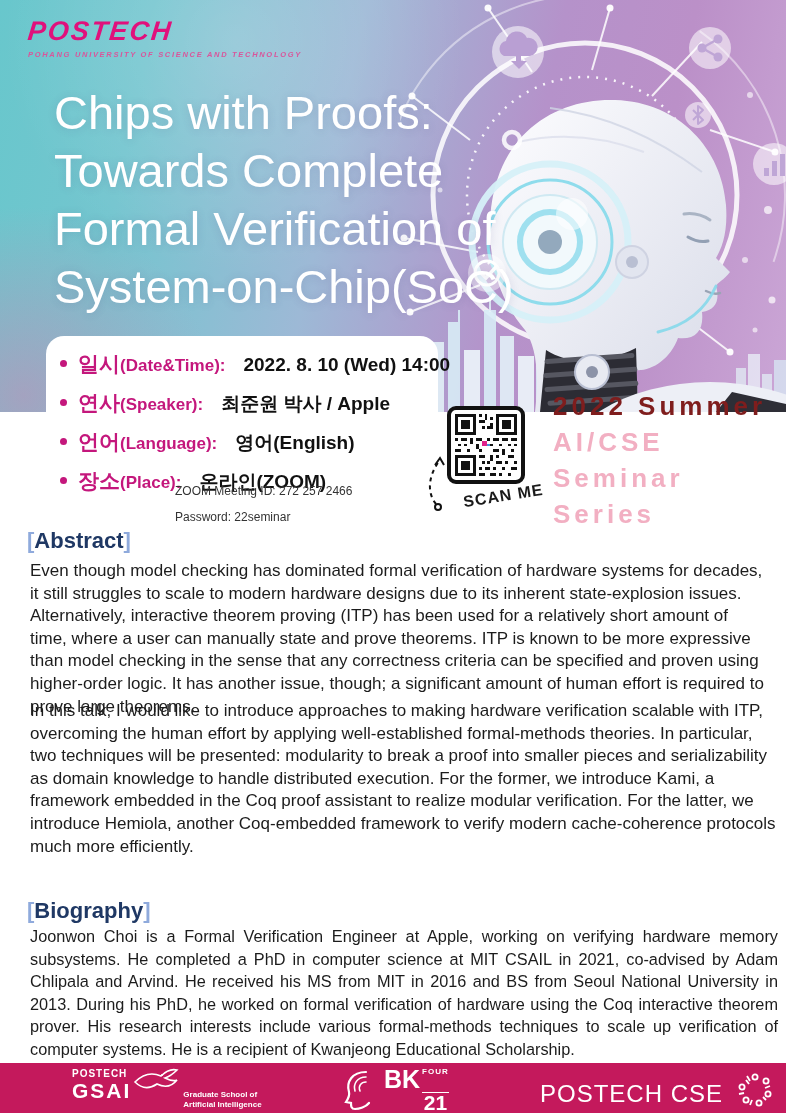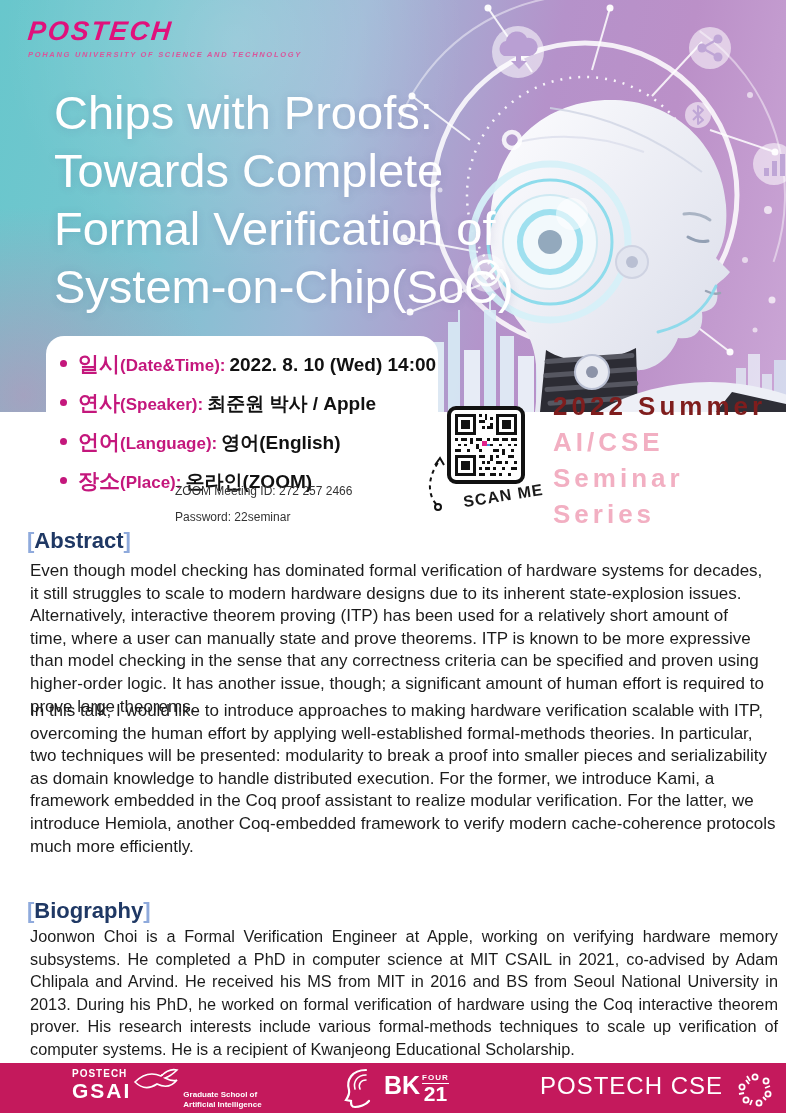--- a/index.html
+++ b/index.html
@@ -23,21 +23,21 @@
   .robot-svg { position:absolute; right:0; top:0; }
 
   
   .info-card { position:absolute; left:46px; top:336px; width:392px; height:76px;
     background:#ffffff; border-radius:18px 18px 0 0; }
   .info-list { position:absolute; left:60px; top:350px; width:480px; }
   .info-row { display:flex; align-items:baseline; margin-bottom:11px; white-space:nowrap; }
   .bullet { width:7px; height:7px; border-radius:50%; background:#c4177c; margin-right:11px;
     position:relative; top:-4px; flex:0 0 auto; }
   .lbl-ko { color:#c4177c; font-weight:bold; font-size:21px; }
-  .lbl-en { color:#c4177c; font-weight:bold; font-size:17px; margin-right:4px; }
+  .lbl-en { color:#c4177c; font-weight:bold; font-size:17px; margin-right:18px; }
   .lbl-val { color:#111111; font-weight:bold; font-size:19px; }
   .zoom-lines { position:absolute; left:175px; top:478px; color:#333333; font-size:12px; line-height:26px; }
 
   
   .qr-box { position:absolute; left:447px; top:406px; width:78px; height:78px; background:#fff;
     border:4px solid #111; border-radius:9px; padding:4px; }
   .scan-me { position:absolute; left:463px; top:487px; font-size:16px; font-weight:bold; color:#1a1a1a;
     letter-spacing:1px; transform:rotate(-9deg); }
   .scan-arrow { position:absolute; left:428px; top:450px; }
   .series { position:absolute; left:553px; top:388px; font-weight:bold; font-size:26px;
@@ -59,23 +59,23 @@
   .gsai { position:absolute; left:72px; top:5px; display:flex; }
   .gsai-left { display:flex; flex-direction:column; }
   .gsai-postech { font-size:10px; font-weight:bold; letter-spacing:1px; }
   .gsai-name { font-size:21px; font-weight:900; letter-spacing:2px; line-height:24px; }
   .gsai-sub { font-size:8px; font-weight:bold; line-height:9.5px; align-self:flex-end; margin:22px 14px 0 6px; }
   .gsai-bird { position:relative; top:-2px; left:2px; }
   .bk21 { position:absolute; left:342px; top:4px; display:flex; align-items:center; }
   .bk21-text { display:flex; align-items:flex-start; margin-left:4px; }
   .bk21-bk { font-size:25px; font-weight:900; line-height:25px; }
   .bk21-col { display:flex; flex-direction:column; align-items:center; margin-left:2px; }
-  .bk21-four { font-size:8px; font-weight:bold; letter-spacing:1px; border-bottom:1.5px solid #fff; padding-bottom:1px; }
+  .bk21-four { font-size:8px; font-weight:bold; letter-spacing:1px; border-bottom:1.5px solid #fff; padding-bottom:16px; }
   .bk21-num { font-size:21px; font-weight:900; line-height:19px; }
-  .cse { position:absolute; left:540px; top:9px; display:flex; align-items:flex-start; }
+  .cse { position:absolute; left:540px; top:9px; display:flex; align-items:flex-end; }
   .cse-label { font-size:24px; letter-spacing:1px; font-weight:400; }
   .cse-icon { margin-left:14px; }
 </style>
 </head>
 <body>
 
 <div id="poster">
 
   <div class="hero">
 

